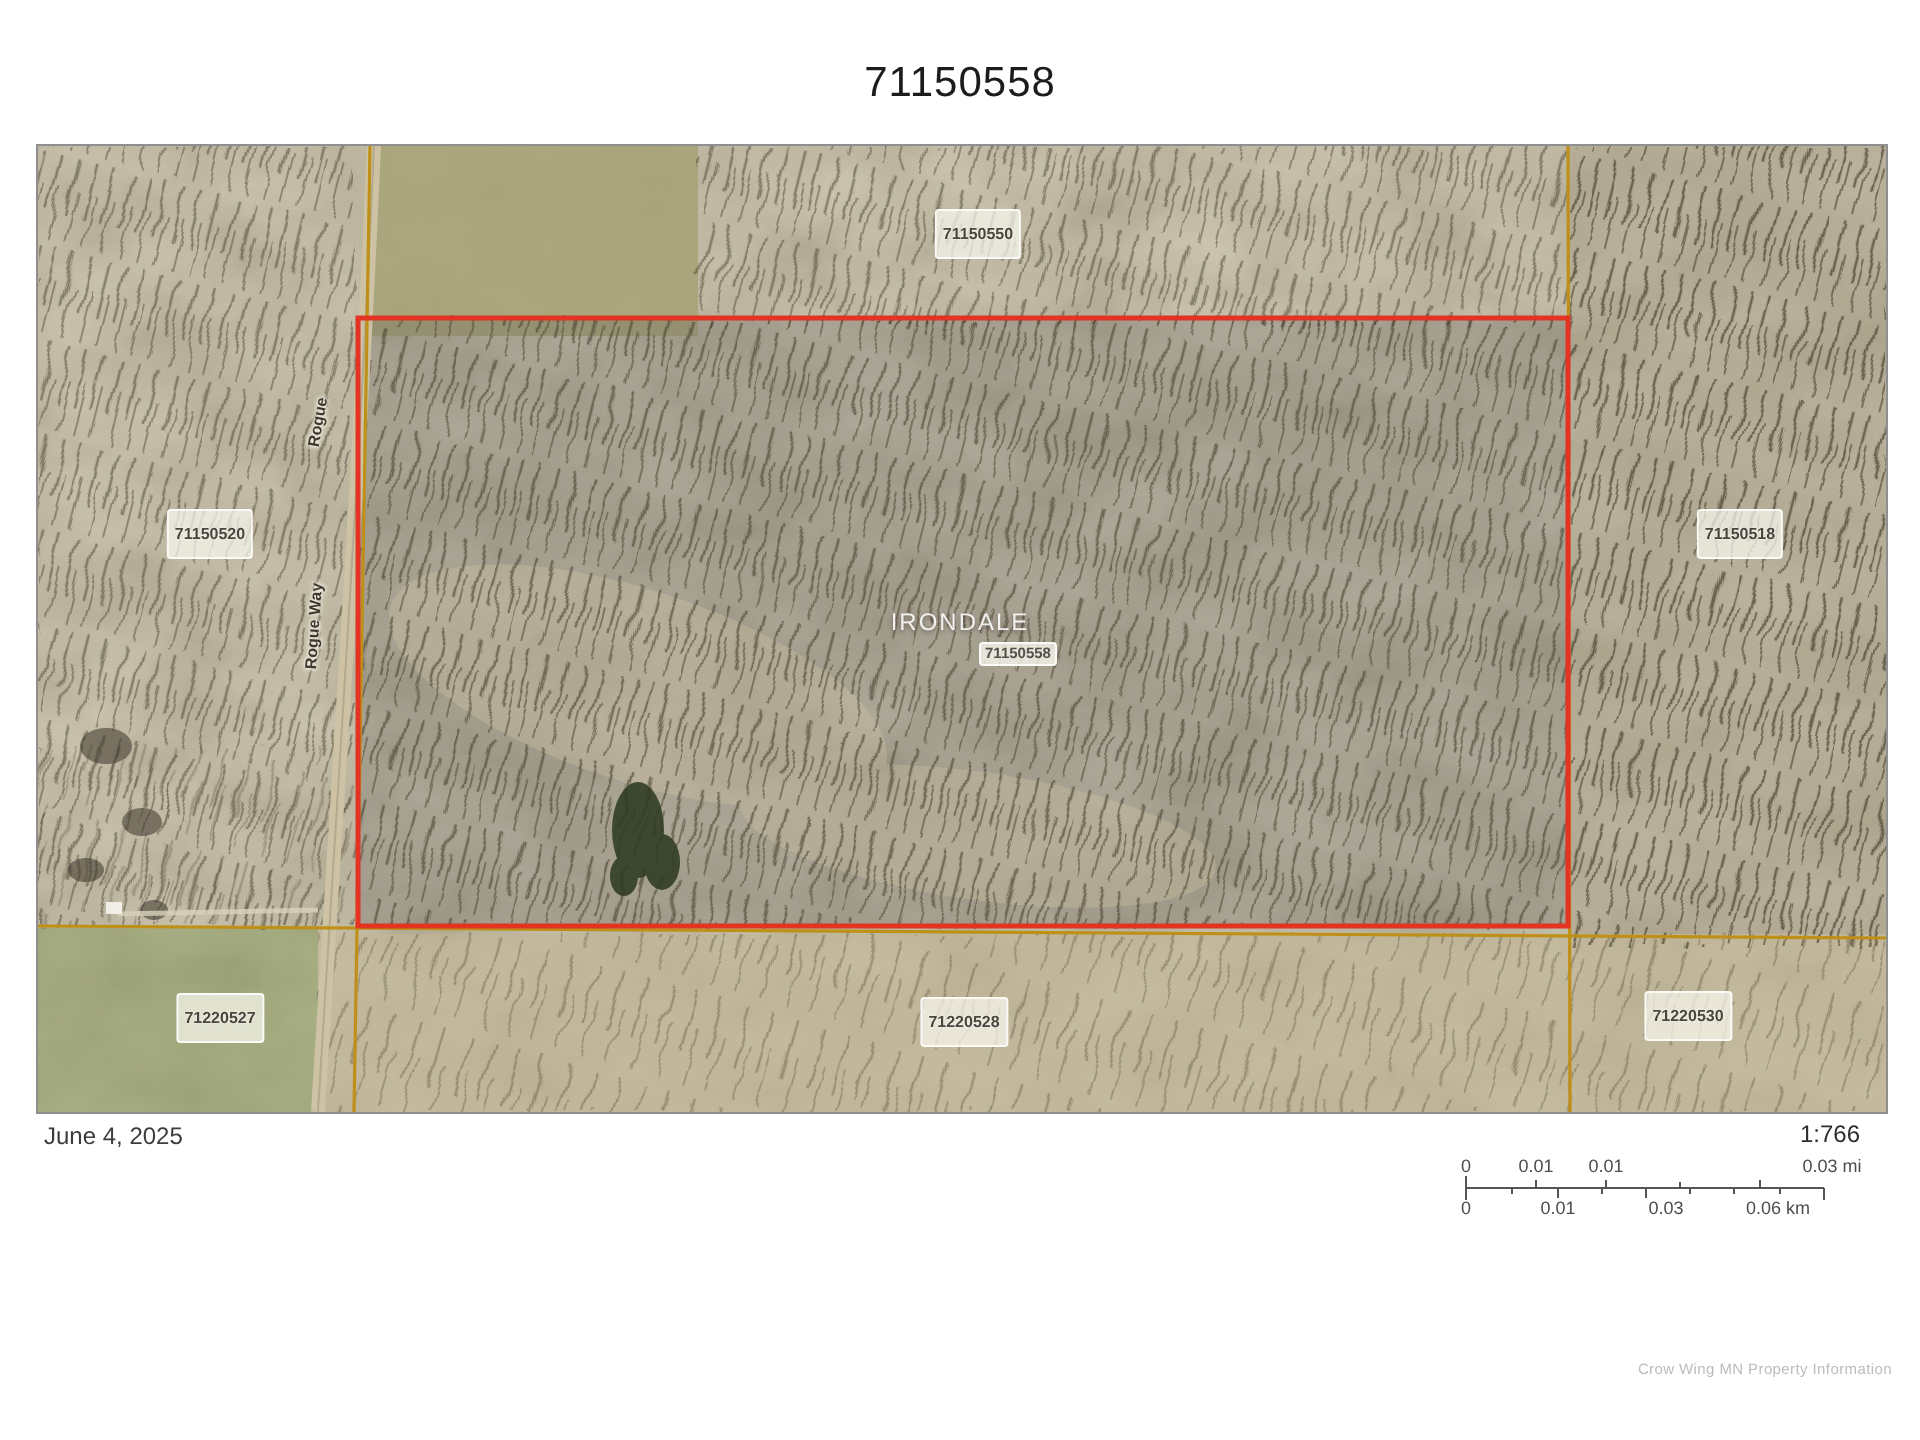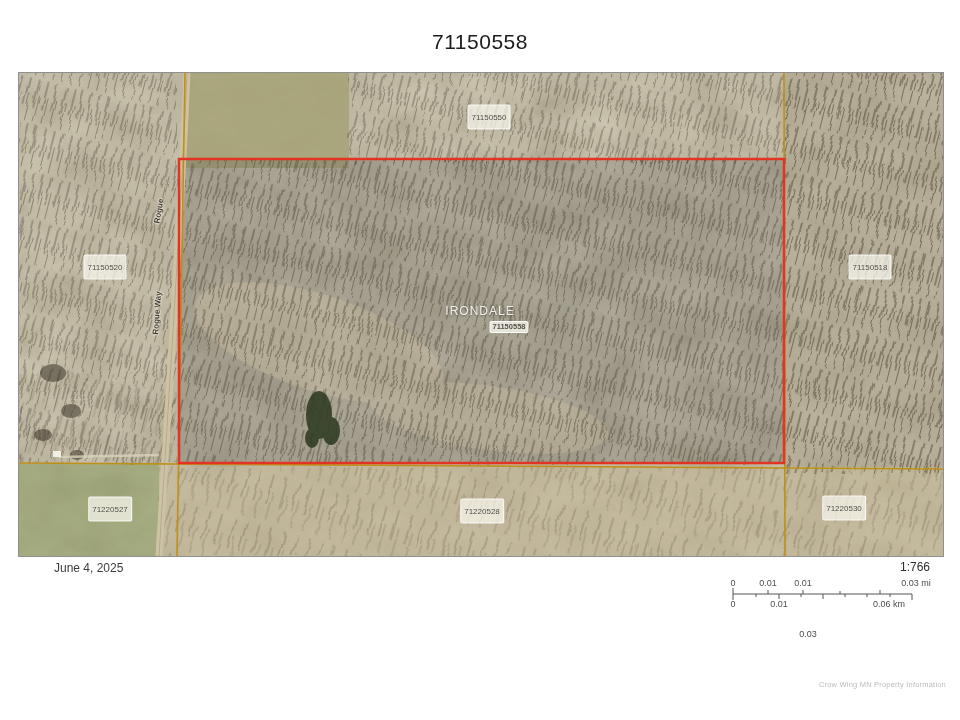--- a/index.html
+++ b/index.html
@@ -11,21 +11,21 @@
     position:absolute;left:0;top:30px;width:960px;text-align:center;
     font-size:21px;color:#1c1c1c;letter-spacing:.5px;
   }
   .map-frame{
     position:absolute;left:18px;top:72px;width:924px;height:483px;
     border:1px solid #8f8f8f;box-sizing:content-box;background:#b7ad90;
   }
   .map-frame svg{position:absolute;left:0;top:0;}
   .plabel{
     position:absolute;transform:translate(-50%,-50%);
-    font-size:8px;font-weight:normal;color:#4a463d;white-space:nowrap;
+    font-size:8px;font-weight:bold;color:#4a463d;white-space:nowrap;
     background:rgba(250,248,240,.72);padding:6px 3px;border-radius:2px;
     border:1px solid rgba(255,255,255,.8);line-height:11px;
     text-shadow:0 0 1px #fff;
   }
   .road-label{
     position:absolute;transform-origin:center;font-size:8px;font-weight:bold;
     color:#3f3a31;white-space:nowrap;
     text-shadow:0 0 2px #f2eee2,0 0 2px #f2eee2,0 0 3px #f2eee2;
   }
   .parcel-name{
@@ -33,21 +33,21 @@
     font-size:12px;letter-spacing:1px;color:rgba(255,255,255,.88);
     text-shadow:0 1px 2px rgba(60,55,50,.55);white-space:nowrap;
   }
   .parcel-id-badge{
     position:absolute;transform:translate(-50%,-50%);
     font-size:7.5px;font-weight:bold;color:#55504a;
     background:rgba(248,246,238,.8);padding:0 2px;border-radius:2px;
     border:1px solid rgba(255,255,255,.85);line-height:10px;white-space:nowrap;
   }
   .footer-date{
-    position:absolute;left:22px;top:561px;font-size:12px;color:#3c3c3c;margin-left:32px;
+    position:absolute;left:22px;top:561px;font-size:12px;color:#3c3c3c;
   }
   .scale-block{position:absolute;left:720px;top:558px;width:232px;height:58px;}
   .scale-ratio{
     position:absolute;left:0;top:2px;width:210px;text-align:right;
     font-size:12px;color:#2e2e2e;
   }
   .scale-lab{
     position:absolute;transform:translateX(-50%);font-size:9px;color:#4d4d4d;
     white-space:nowrap;
   }
@@ -186,18 +186,18 @@
       <line x1="125" y1="6" x2="125" y2="9"></line>
       <line x1="147" y1="6" x2="147" y2="9"></line>
       <line x1="170" y1="6" x2="170" y2="9"></line>
       <line x1="192" y1="6" x2="192" y2="12"></line>
     </g>
   </svg>
 
   <div class="km-row">
     <span class="scale-lab" style="left:13px;">0</span>
     <span class="scale-lab" style="left:59px;">0.01</span>
-    <span class="scale-lab" style="left:88px;margin-top:30px;">0.03</span>
+    <span class="scale-lab" style="left:113px;">0.03</span>
     <span class="scale-lab" style="left:169px;">0.06 km</span>
   </div>
 </div>
 
 <div class="attribution">Crow Wing MN Property Information</div>
 
 </body></html>

